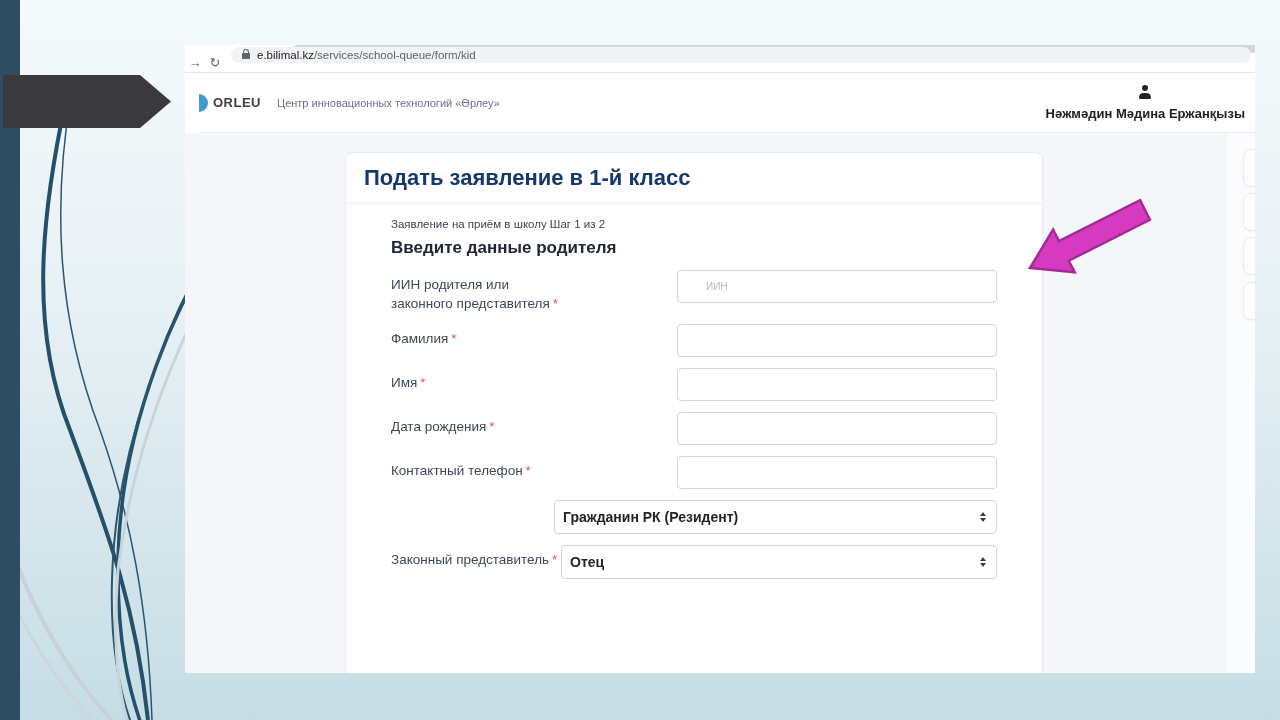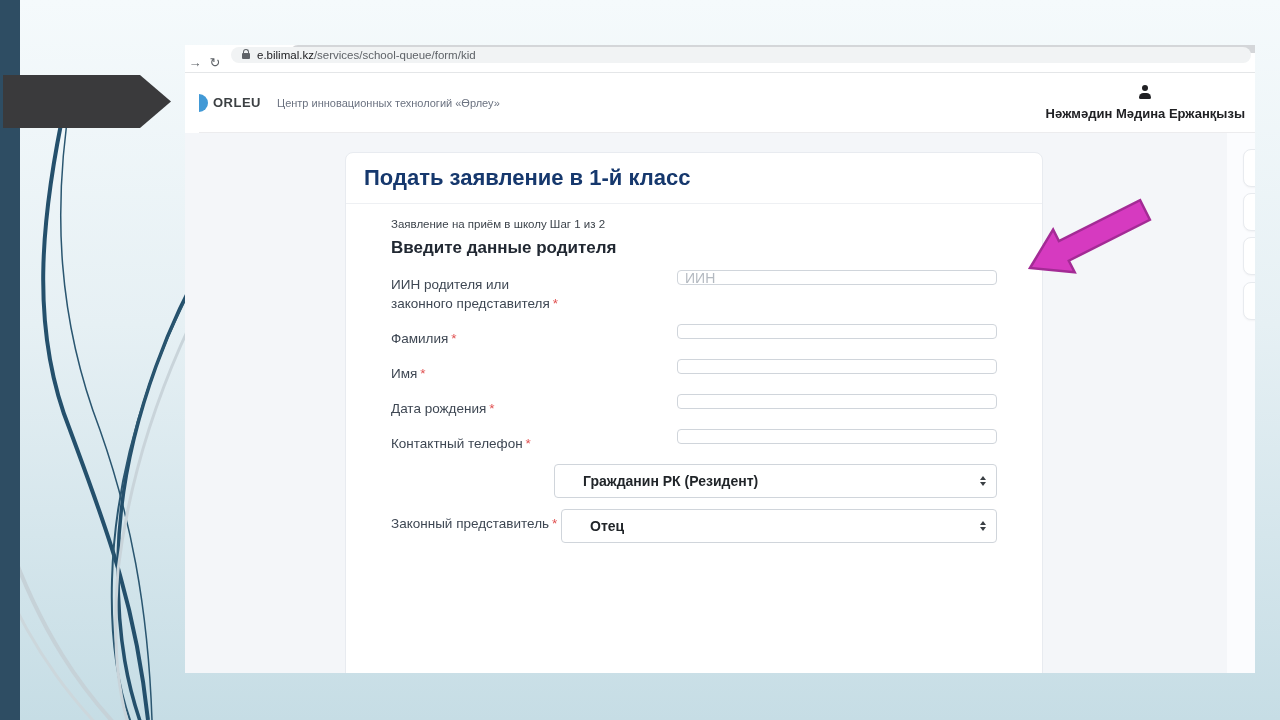--- a/index.html
+++ b/index.html
@@ -42,23 +42,23 @@
   .card { position:absolute; left:160px; top:19px; width:698px; height:530px; background:#fff; border:1px solid #e8ebf0; border-radius:8px 8px 0 0; }
   .card-head { padding:12px 18px; border-bottom:1px solid #eef0f3; }
   .card-title { font-size:22px; font-weight:bold; color:#16386d; }
   .card-body { padding:14px 45px 0 45px; }
   .step-text { font-size:11.5px; color:#3c434b; }
   .section-h { font-size:17px; font-weight:bold; color:#212832; margin:8px 0 12px 0; }
 
   .form-row { display:flex; align-items:flex-start; margin-bottom:11px; }
   .flabel { width:170px; font-size:13.5px; line-height:19px; color:#3e4753; padding-top:5px; flex:0 0 auto; }
   .req { color:#e04f4f; margin-left:3px; }
-  .fcontrol { margin-left:auto; width:320px; height:15px; border:1px solid #d0d5db; border-radius:4px; background:#fff; font-family:"Liberation Sans",sans-serif; font-size:14px; color:#212529; padding:0 7px; outline:none; }
+  .fcontrol { margin-left:auto; width:320px; height:33px; border:1px solid #d0d5db; border-radius:4px; background:#fff; font-family:"Liberation Sans",sans-serif; font-size:10px; color:#212529; padding:0 28px; outline:none; }
   .fcontrol::placeholder { color:#b4bac1; }
-  .fselect { margin-left:auto; width:443px; height:34px; border:1px solid #d0d5db; border-radius:4px; background:#fff; display:flex; align-items:center; padding:0 10px 0 28px; font-size:14px; font-weight:600; color:#212529; cursor:pointer; }
+  .fselect { margin-left:auto; width:443px; height:34px; border:1px solid #d0d5db; border-radius:4px; background:#fff; display:flex; align-items:center; padding:0 10px 0 8px; font-size:14px; font-weight:600; color:#212529; cursor:pointer; }
   .updown { margin-left:auto; display:flex; flex-direction:column; align-items:center; gap:2px; }
   .caret-up { width:0; height:0; border-left:3.5px solid transparent; border-right:3.5px solid transparent; border-bottom:4.5px solid #3a3f44; }
   .caret-down { width:0; height:0; border-left:3.5px solid transparent; border-right:3.5px solid transparent; border-top:4.5px solid #3a3f44; }
 </style>
 </head>
 <body>
 
 <div class="slide-bg"></div>
 
 <svg class="curves" width="1280" height="720" viewBox="0 0 1280 720">

